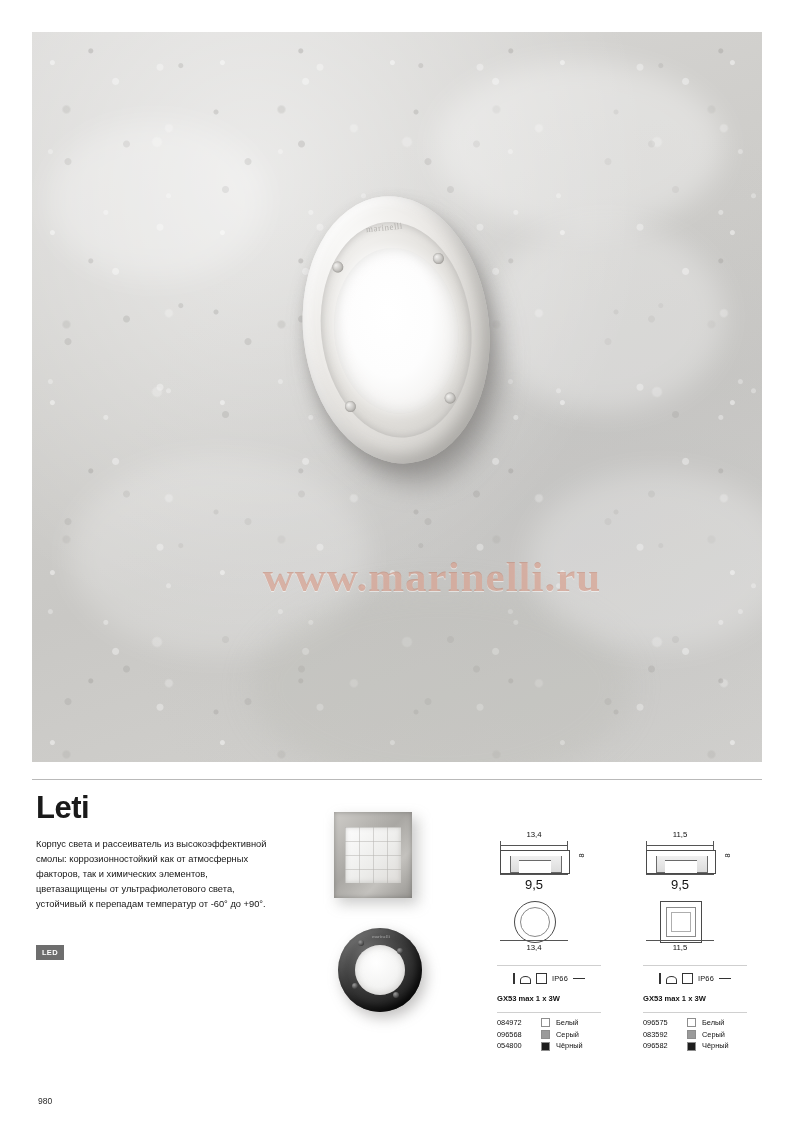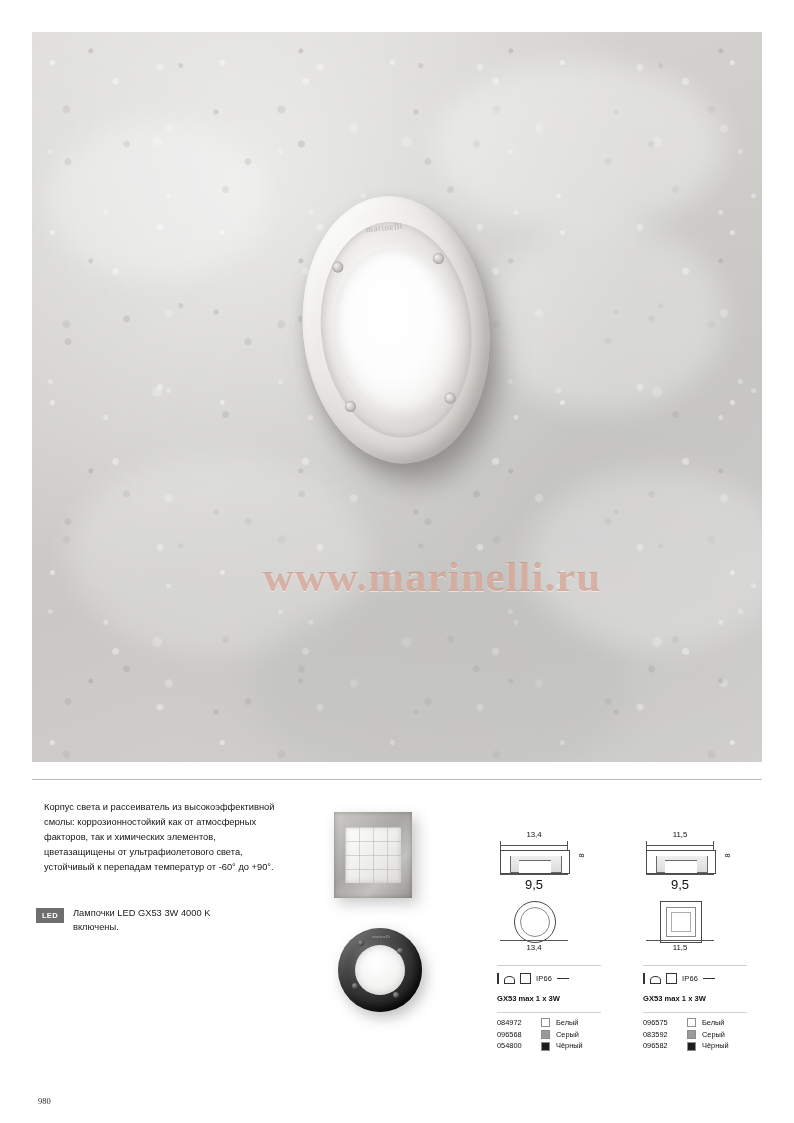--- a/index.html
+++ b/index.html
@@ -172,21 +172,21 @@
     font-size: 31px;
     font-weight: 700;
     letter-spacing: -.5px;
     margin: 0 0 14px 0;
     line-height: 1;
   }
   .product-desc {
     font-size: 9.3px;
     line-height: 1.62;
     color: #141414;
-    margin: 8px;
+    margin: 0;
     width: 232px;
   }
   .led-row {
     display: flex;
     align-items: flex-start;
     margin-top: 32px;
   }
   .led-badge {
     width: 28px;
     height: 15px;
@@ -446,20 +446,21 @@
 
   .icon-row {
     display: flex;
     align-items: center;
     gap: 5px;
     margin-top: 12px;
     height: 14px;
     border-top: 1px solid #cfcfcf;
     padding-top: 5px;
     font-size: 7px;
+    justify-content: center;
   }
   .ic { width: 11px; height: 11px; position: relative; }
   .ic-bar { width: 2px; height: 11px; background: #333; }
   .ic-c { border: 1px solid #333; border-radius: 50% 50% 0 0; width: 9px; height: 6px; margin-top: 3px; }
   .ic-sq { border: 1px solid #333; width: 9px; height: 9px; margin-top: 1px; }
   .ip-label { font-size: 7.4px; letter-spacing: .2px; }
   .ic-dash { width: 12px; height: 1px; background: #333; }
 
   .spec-title {
     font-size: 7.6px;
@@ -484,21 +485,20 @@
   }
   .code-name { font-size: 7.4px; }
 
   
   .page-num {
     position: absolute;
     left: 38px;
     top: 1096px;
     font-size: 8.5px;
     color: #2a2a2a;
-    font-family: Liberation Serif, serif;
   }
 </style>
 </head>
 <body>
 
 <div class="hero">
   <div class="speckle"></div>
   <div class="patch p1"></div>
   <div class="patch p2"></div>
   <div class="patch p3"></div>
@@ -517,24 +517,24 @@
     <div class="screw s4"></div>
     <div class="fx-logo">marinelli</div>
   </div>
 
   <div class="watermark">www.marinelli.ru</div>
 </div>
 
 <div class="divider"></div>
 
 <div class="info">
+  <h1 class="product-title">Leti</h1>
   <p class="product-desc">Корпус света и рассеиватель из высокоэффективной смолы: коррозионностойкий как от атмосферных факторов, так и химических элементов, цветазащищены от ультрафиолетового света, устойчивый к перепадам температур от -60° до +90°.</p>
   <div class="led-row">
     <div class="led-badge">LED</div>
-    <div class="led-text">Лампочки LED GX53 3W 4000 K включены.</div>
   </div>
 </div>
 
 <div class="variant-sq">
   <div class="sq-shadow"></div>
   <div class="sq-frame"></div>
   <div class="sq-inner"></div>
   <div class="sq-grid"></div>
 </div>
 

